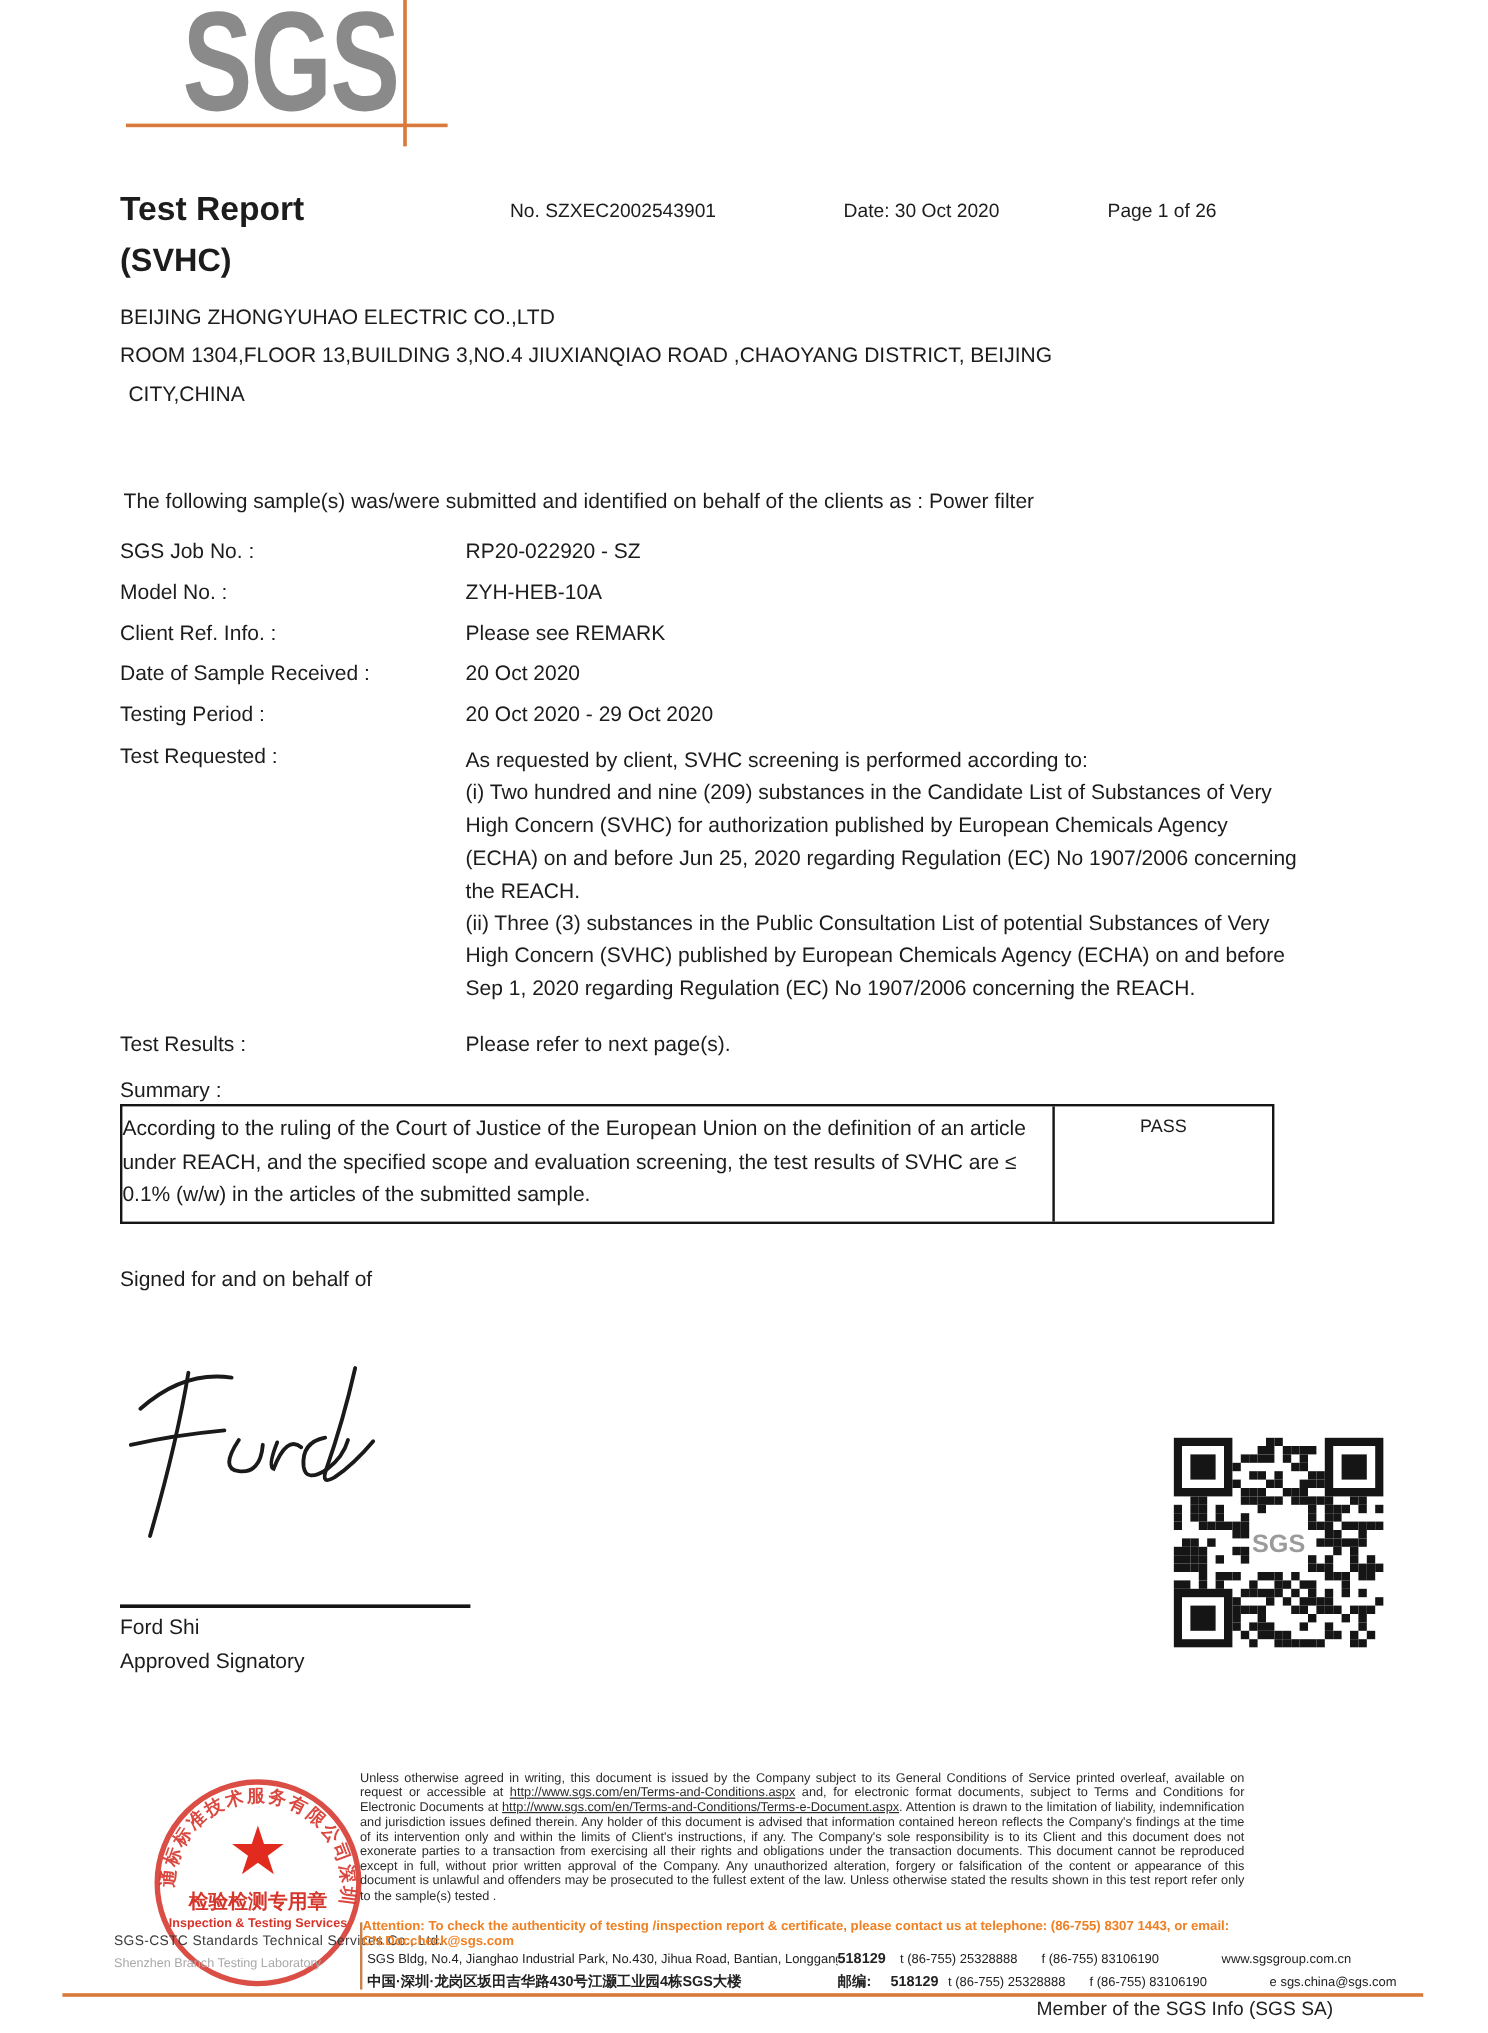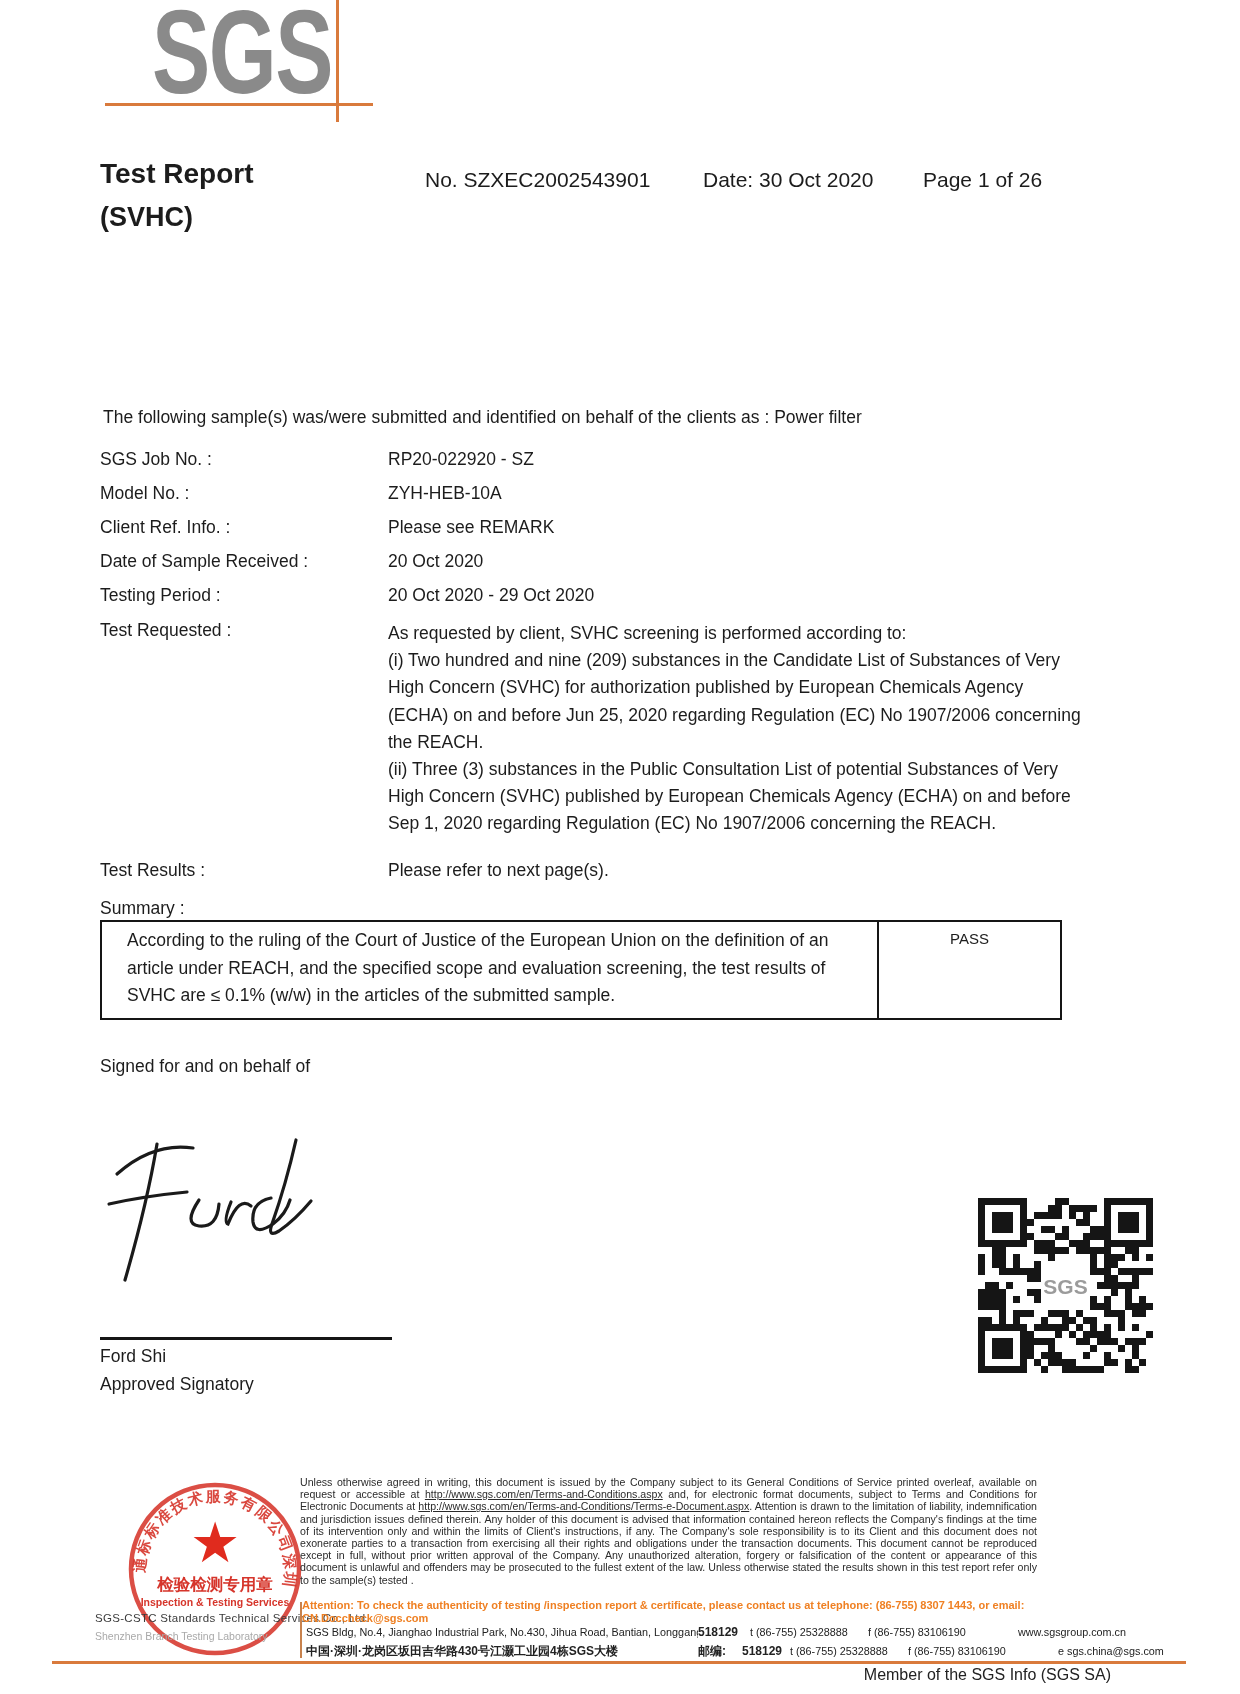--- a/index.html
+++ b/index.html
@@ -7,34 +7,34 @@
   .page{position:relative;width:1240px;height:1694px;background:#fff;overflow:hidden;}
   .abs{position:absolute;}
 
   
   .logo{left:152px;top:6px;font-weight:bold;font-size:118px;line-height:0.78;color:#8a8a8a;
         transform:scaleX(0.74);transform-origin:left top;letter-spacing:-2px;}
   .rule-orange-h{left:105px;top:103px;width:268px;height:3px;background:#d97a3c;}
   .rule-orange-v{left:336px;top:0;width:3px;height:122px;background:#d97a3c;}
   .title1{left:100px;top:158px;font-size:28px;font-weight:bold;}
   .title2{left:100px;top:202px;font-size:27px;font-weight:bold;}
-  .meta{top:168px;font-size:21px;} .m-date:{left:703px;} 
+  .meta{top:168px;font-size:16px;} .m-date:{left:703px;} 
 
   .client{left:100px;top:248px;font-size:17.5px;line-height:32px;}
   .client .indent{padding-left:7px;}
 
   .intro{left:103px;top:407px;font-size:17.5px;}
 
   .frow-label{left:100px;font-size:17.5px;}
   .frow-value{left:388px;font-size:17.5px;}
   .para{width:700px;line-height:27.2px;white-space:pre-line;}
 
   .sum-label{left:100px;top:898px;font-size:17.5px;}
   .sum-box{left:100px;top:920px;width:962px;border:2px solid #151515;display:flex;box-sizing:border-box;}
-  .sum-text{flex:1;padding:5px 12px 8px 25px;font-size:17.5px;line-height:27.5px;}
+  .sum-text{flex:1;padding:5px 12px 8px 0;font-size:17.5px;line-height:27.5px;}
   .sum-verdict{width:183px;border-left:2px solid #151515;text-align:center;padding-top:8px;font-size:15px;box-sizing:border-box;}
 
   .signed{left:100px;font-size:17.5px;}
   .sig-svg{left:95px;top:1112px;}
   .sig-line{left:100px;top:1337px;width:292px;height:2.5px;background:#151515;}
 
   .qr{left:978px;top:1198px;width:175px;height:175px;}
 
   
   .stamp{left:126px;top:1480px;width:178px;height:178px;}
@@ -63,20 +63,25 @@
   <div class="abs logo">SGS</div>
   <div class="abs rule-orange-h"></div>
   <div class="abs rule-orange-v"></div>
 
   <div class="abs title1">Test Report</div>
   <div class="abs title2">(SVHC)</div>
   <div class="abs meta" style="left:425px;">No. SZXEC2002543901</div>
   <div class="abs meta" style="left:703px;">Date: 30 Oct 2020</div>
   <div class="abs meta" style="left:923px;">Page 1 of 26</div>
 
+  <div class="abs client">
+    <div>BEIJING ZHONGYUHAO ELECTRIC CO.,LTD</div>
+    <div>ROOM 1304,FLOOR 13,BUILDING 3,NO.4 JIUXIANQIAO ROAD ,CHAOYANG DISTRICT, BEIJING</div>
+    <div class="indent">CITY,CHINA</div>
+  </div>
 
   <div class="abs intro">The following sample(s) was/were submitted and identified on behalf of the clients as : Power filter</div>
 
   <div class="abs frow-label" style="top:449px;">SGS Job No. :</div>
   <div class="abs frow-value" style="top:449px;">RP20-022920 - SZ</div>
 
   <div class="abs frow-label" style="top:483px;">Model No. :</div>
   <div class="abs frow-value" style="top:483px;">ZYH-HEB-10A</div>
 
   <div class="abs frow-label" style="top:517px;">Client Ref. Info. :</div>

